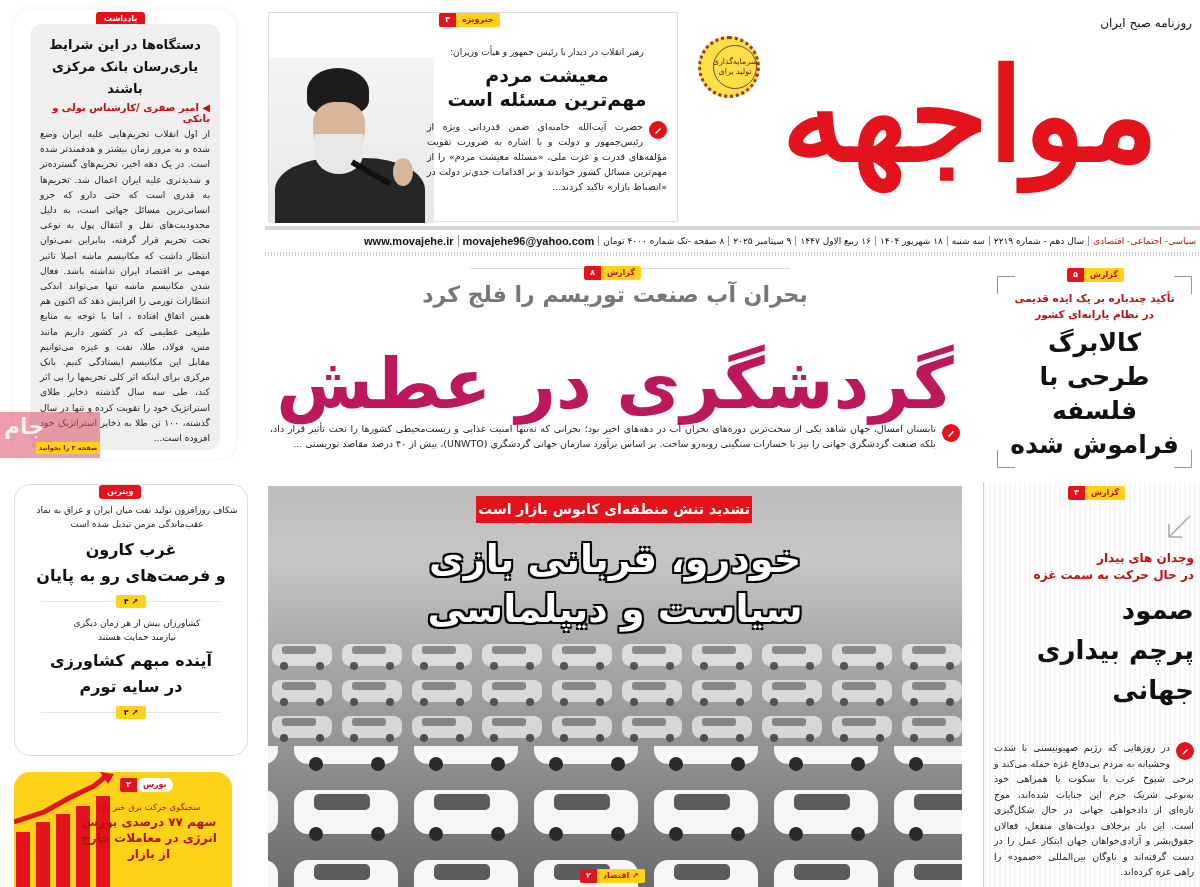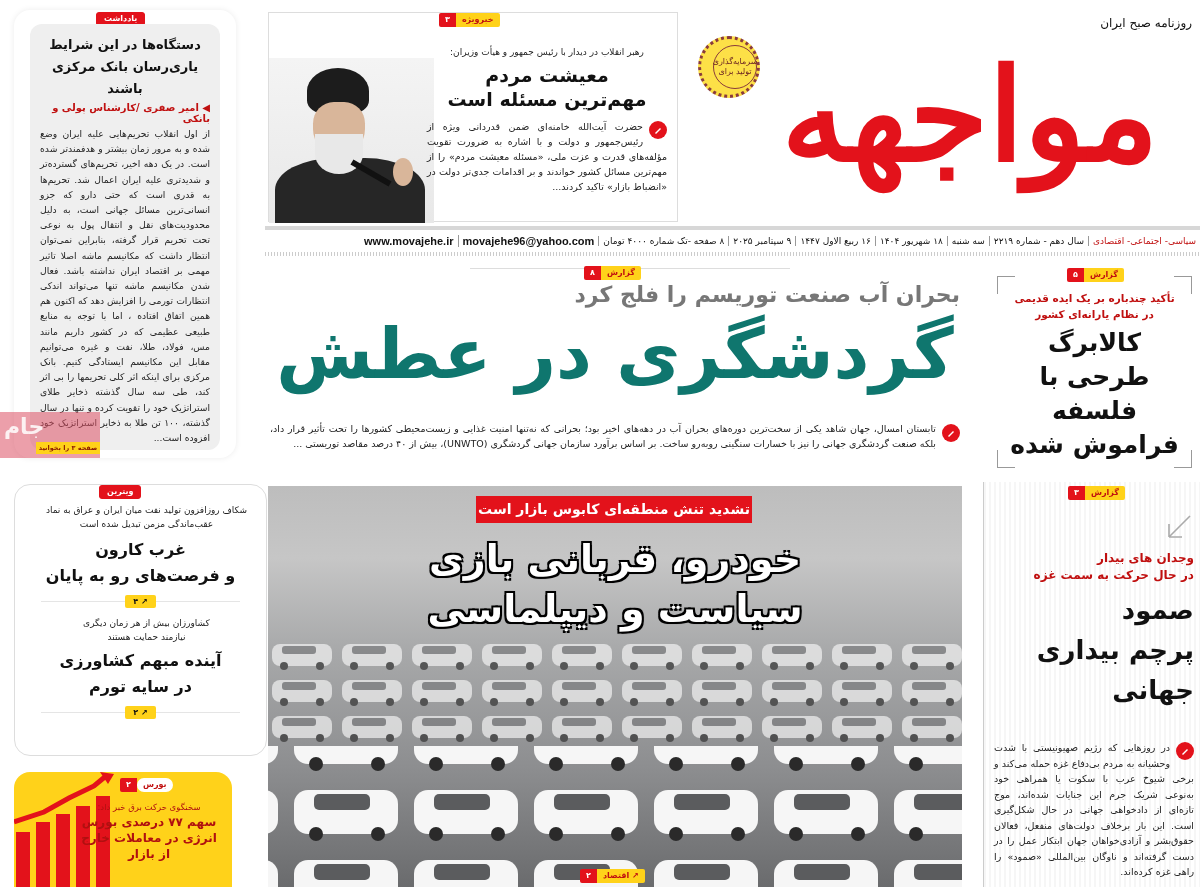--- a/index.html
+++ b/index.html
@@ -48,37 +48,37 @@
   
   .note-card { left: 14px; top: 10px; width: 222px; height: 448px; background: #fff; border-radius: 16px; box-shadow: 0 0 6px rgba(0,0,0,0.08); }
   .note-inner { position: absolute; left: 16px; right: 16px; top: 14px; bottom: 8px; background: #efefef; border-radius: 12px; padding: 10px 10px 0 10px; }
   .note-title { font-weight: bold; font-size: 13px; line-height: 22px; text-align: center; color: #111; }
   .note-author { font-size: 10px; color: #c01010; font-weight: bold; margin-top: 2px; }
   .note-body { font-size: 9.2px; line-height: 15.2px; text-align: justify; color: #222; margin-top: 2px; }
   .jam-badge { left: 0; top: 412px; width: 100px; height: 46px; background: rgba(220,80,100,0.55); }
   .jam-badge-word { position: absolute; left: 4px; top: 2px; font-size: 22px; font-weight: bold; color: rgba(255,255,255,0.85); }
   .readmore { left: 36px; top: 442px; width: 64px; height: 12px; background: #ffd21a; font-size: 6.5px; line-height: 12px; text-align: center; color: #8a1a00; font-weight: bold; }
 
-  .vitrin-card { left: 14px; top: 484px; width: 253px; height: 272px; background: #fff; border: 1px solid #ddd; border-radius: 16px; }
+  .vitrin-card { left: 14px; top: 484px; width: 234px; height: 272px; background: #fff; border: 1px solid #ddd; border-radius: 16px; }
   .vitrin-kicker { font-size: 9px; color: #222; text-align: center; line-height: 14px; margin-left: 12px; }
   .vitrin-title { font-weight: bold; font-size: 16px; line-height: 26px; text-align: center; color: #111; }
   .vitrin-ref { display: flex; justify-content: center; align-items: center; margin: 6px 0 8px; position: relative; }
   .vitrin-ref::before { content: ""; position: absolute; left: 18px; right: 18px; top: 6px; height: 1px; background: #e5e5e5; }
   .vitrin-ref .tag-yellow-num { position: relative; }
 
   .bourse-card { left: 14px; top: 772px; width: 218px; height: 115px; background: #ffd21a; border-radius: 16px 16px 0 0; overflow: hidden; }
   .bourse-chart { position: absolute; left: 0; top: 0; width: 100px; height: 115px; }
   .bourse-text { position: absolute; right: 8px; top: 30px; width: 150px; text-align: center; }
   .bourse-kicker { font-size: 8.5px; color: #b01010; }
   .bourse-title { font-weight: bold; font-size: 12px; line-height: 16px; color: #b01010; margin-top: 2px; }
 
   
   .report-tag-line { left: 470px; top: 268px; width: 320px; height: 1px; background: #ddd; }
-  .main-kicker { left: 270px; top: 282px; width: 690px; text-align: right; font-weight: bold; font-size: 22px; color: #777; }
-  .main-headline { left: 270px; top: 304px; width: 690px; text-align: center; font-weight: bold; font-size: 70px; line-height: 100px; color: #0f766e; letter-spacing: -1px; }
+  .main-kicker { left: 270px; top: 282px; width: 690px; text-align: center; font-weight: bold; font-size: 22px; color: #777; }
+  .main-headline { left: 270px; top: 334px; width: 690px; text-align: center; font-weight: bold; font-size: 70px; line-height: 100px; color: #be185d; letter-spacing: -1px; }
   .main-lead { left: 270px; top: 422px; width: 690px; font-size: 9.5px; line-height: 14.5px; color: #222; text-align: justify; }
   .main-lead .icon-wrap { float: right; margin-left: 6px; margin-top: 2px; }
 
   .photo-box { left: 268px; top: 486px; width: 694px; height: 401px; overflow: hidden; background: linear-gradient(180deg, #bdbdbd 0%, #c6c6c6 18%, #a9aaab 40%, #8d8e90 70%, #6a6b6d 100%); }
   .cars { position: absolute; left: 0; top: 150px; width: 694px; height: 260px; }
   .photo-label { position: absolute; left: 208px; top: 10px; width: 276px; height: 27px; background: #e3121b; color: #fff; font-weight: bold; font-size: 14px; line-height: 27px; text-align: center; }
   .photo-headline { position: absolute; left: 60px; top: 48px; width: 574px; text-align: center; font-weight: bold; font-size: 38px; line-height: 50px; color: #fff; text-shadow: 0 0 3px #000, 2px 2px 0 #000, -2px 2px 0 #000, 2px -2px 0 #000, -2px -2px 0 #000; }
   .photo-tag { left: 580px; top: 869px; }
 
   

